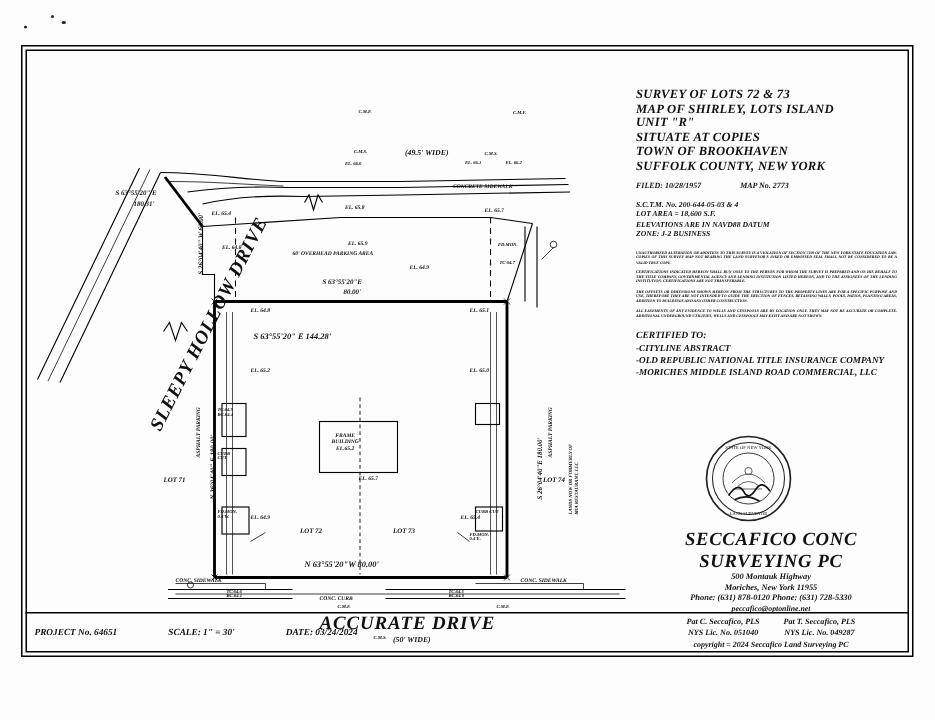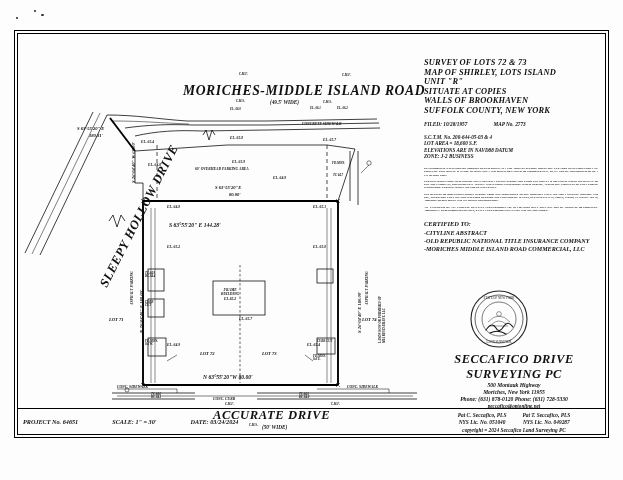--- a/index.html
+++ b/index.html
@@ -146,21 +146,20 @@
       <path class="thin" d="M 186 102 l 3 -5 l 3 10 l 3 -10 l 3 5"></path>
 
       <circle class="thinner" cx="352" cy="130" r="2.2"></circle>
       <circle class="thinner" cx="110" cy="357" r="2"></circle>
 
       <path class="thinner" d="M 344 140 L 352 132"></path>
       <path class="thinner" d="M 150 328 L 160 322"></path>
       <path class="thinner" d="M 296 328 L 288 322"></path>
     </svg>
 
-    <div class="lbl roadname" style="left:166px;top:50px;">MORICHES-MIDDLE ISLAND ROAD</div>
     <div class="lbl wide" style="left:253px;top:66px;">(49.5' WIDE)</div>
 
     <div class="lbl tiny" style="left:222px;top:40px;">C.M.F.</div>
     <div class="lbl tiny" style="left:325px;top:41px;">C.M.F.</div>
     <div class="lbl tiny" style="left:219px;top:67px;">C.M.S.</div>
     <div class="lbl tiny" style="left:306px;top:68px;">C.M.S.</div>
     <div class="lbl tiny" style="left:213px;top:75px;">EL. 66.0</div>
     <div class="lbl tiny" style="left:293px;top:74px;">EL. 66.1</div>
     <div class="lbl tiny" style="left:320px;top:74px;">EL. 66.2</div>
 
@@ -240,21 +239,21 @@
     <div class="lbl tiny" style="left:208px;top:370px;">C.M.F.</div>
     <div class="lbl tiny" style="left:314px;top:370px;">C.M.F.</div>
     <div class="lbl tiny" style="left:232px;top:391px;">C.M.S.</div>
   </div>
 
   <div class="titleblock">
     <div class="tb-line">SURVEY OF LOTS 72 &amp; 73</div>
     <div class="tb-line">MAP OF SHIRLEY, LOTS ISLAND</div>
     <div class="tb-line">UNIT "R"</div>
     <div class="tb-line">SITUATE AT COPIES</div>
-    <div class="tb-line">WALLS OF BROOKHAVEN</div>
+    <div class="tb-line">TOWN OF BROOKHAVEN</div>
     <div class="tb-line">SUFFOLK COUNTY, NEW YORK</div>
 
     <div class="filedrow">
       <div class="tb-sub">FILED: 10/28/1957</div>
       <div class="tb-sub">MAP No. 2773</div>
     </div>
 
     <div class="sctm">
       <div class="tb-sub2">S.C.T.M. No. 200-644-05-03 &amp; 4</div>
       <div class="tb-sub2">LOT AREA = 18,600 S.F.</div>
@@ -291,21 +290,21 @@
       <g stroke="#111" stroke-width="1.1" fill="none" stroke-linecap="round">
         <path d="M 18 42 q 6 -9 10 -2 q 3 6 8 -2 q 4 -6 9 1"></path>
         <path d="M 22 45 q 8 -4 16 1"></path>
       </g>
       <text x="31" y="11" text-anchor="middle" font-size="3.1" font-family="Liberation Serif, serif" fill="#222">STATE OF NEW YORK</text>
       <text x="31" y="55" text-anchor="middle" font-size="3" font-family="Liberation Serif, serif" fill="#222">LAND SURVEYOR</text>
     </svg>
   </div>
 
   <div class="survblock">
-    <div class="surv-name">SECCAFICO DRIVE SURVEYING PC</div>
+    <div class="surv-name">SECCAFICO CONC SURVEYING PC</div>
     <div class="surv-addr">500 Montauk Highway</div>
     <div class="surv-addr">Moriches, New York 11955</div>
     <div class="surv-phone">Phone: (631) 878-0120    Phone: (631) 728-5330</div>
     <div class="surv-mail">peccafico@optonline.net</div>
     <div class="surv-cols">
       <div class="surv-col">
         <div>Pat C. Seccafico, PLS</div>
         <div>NYS Lic. No. 051040</div>
       </div>
       <div class="surv-col">

